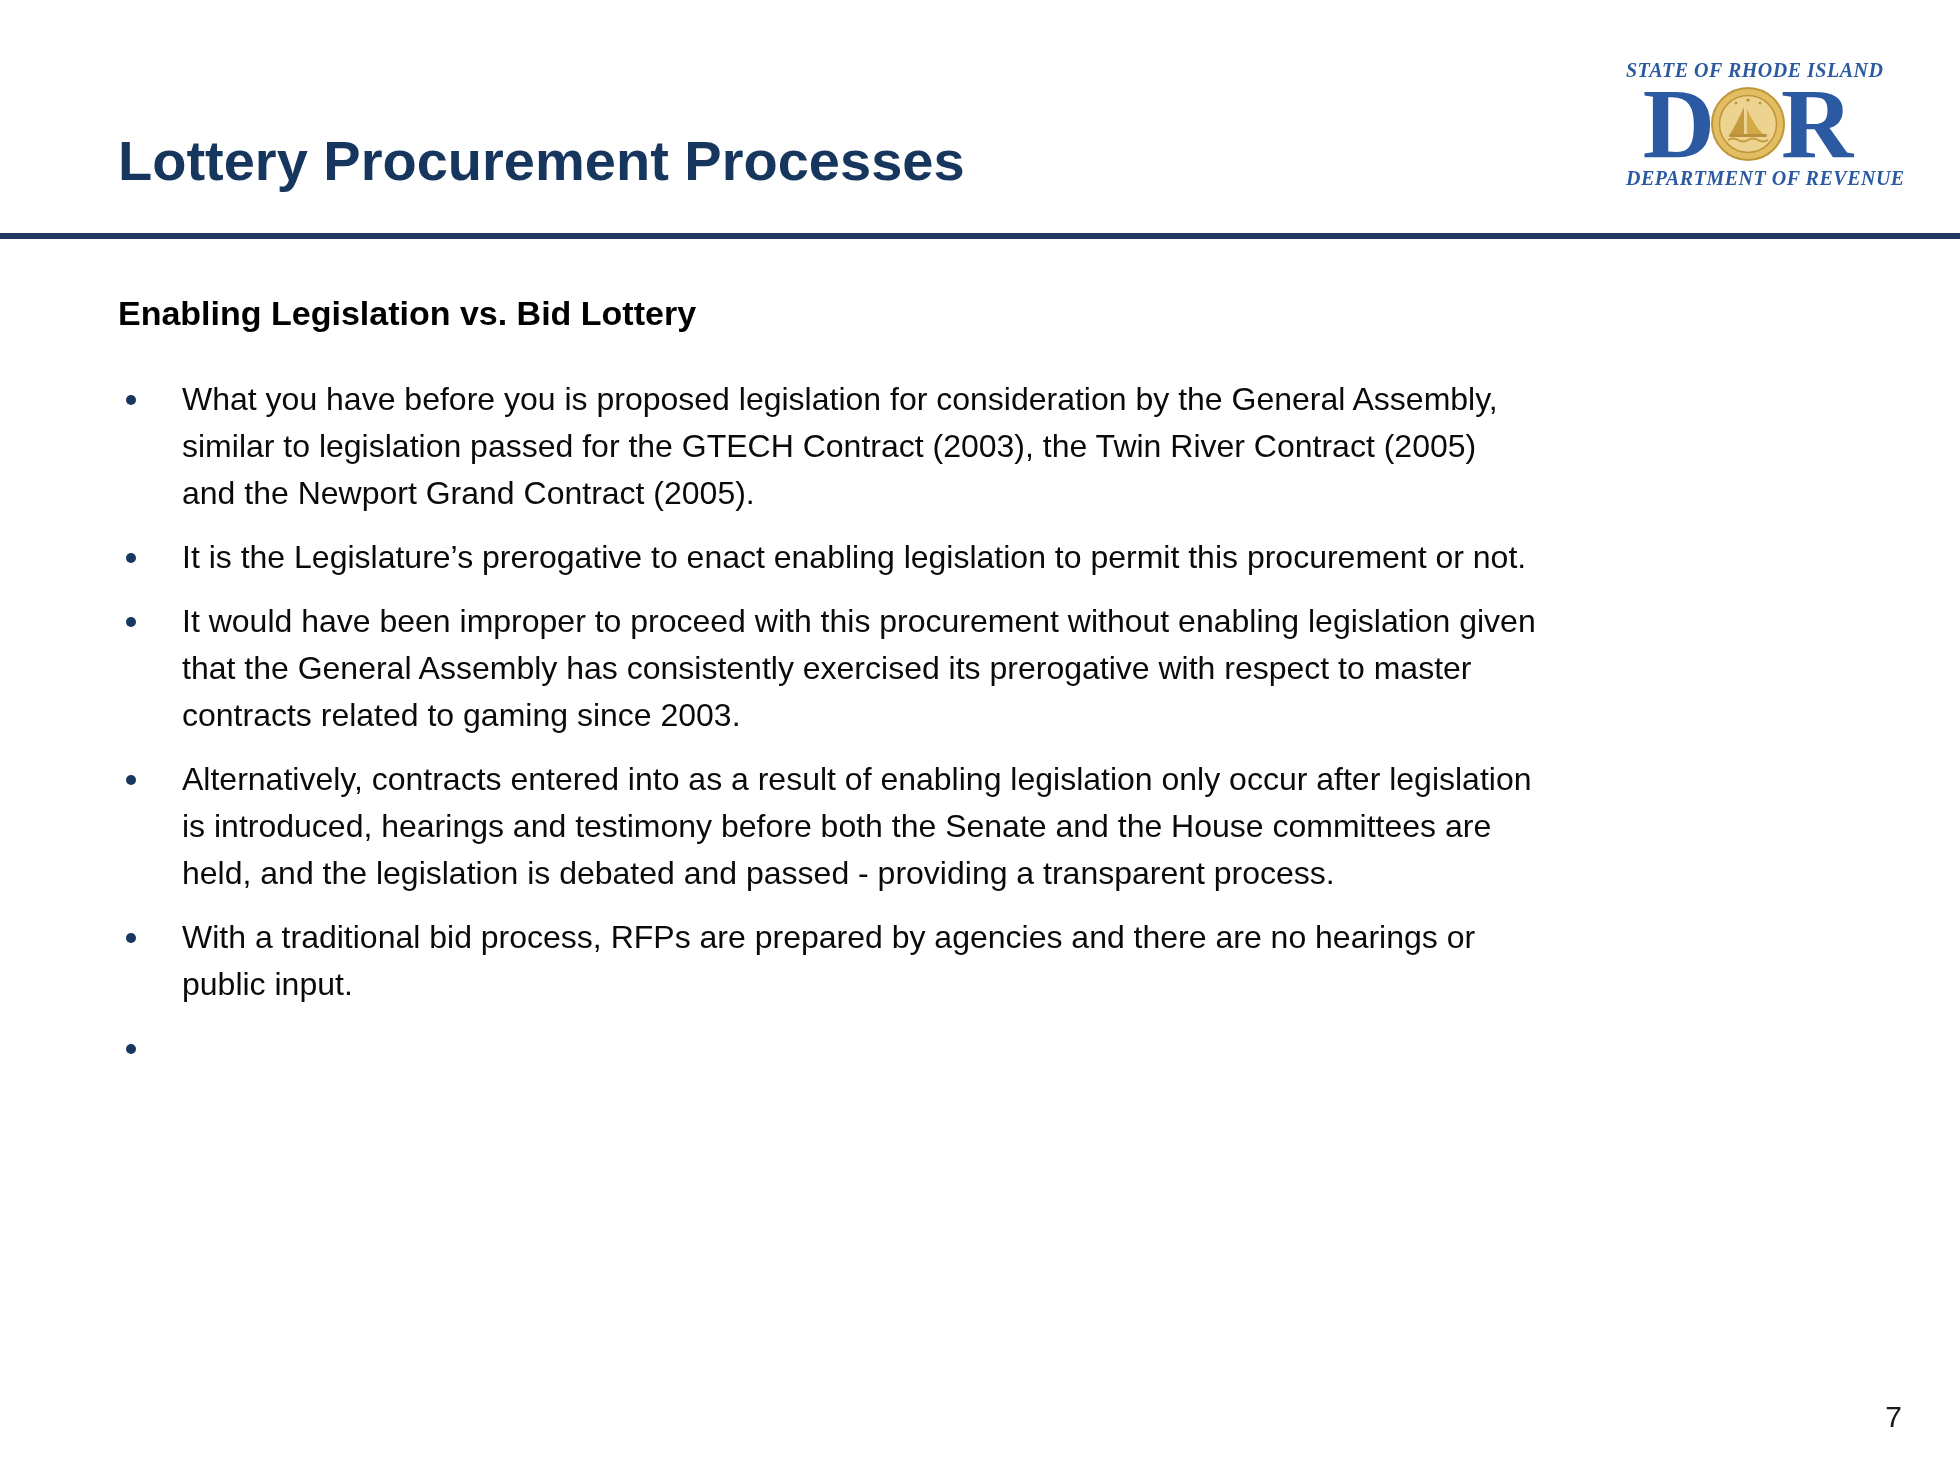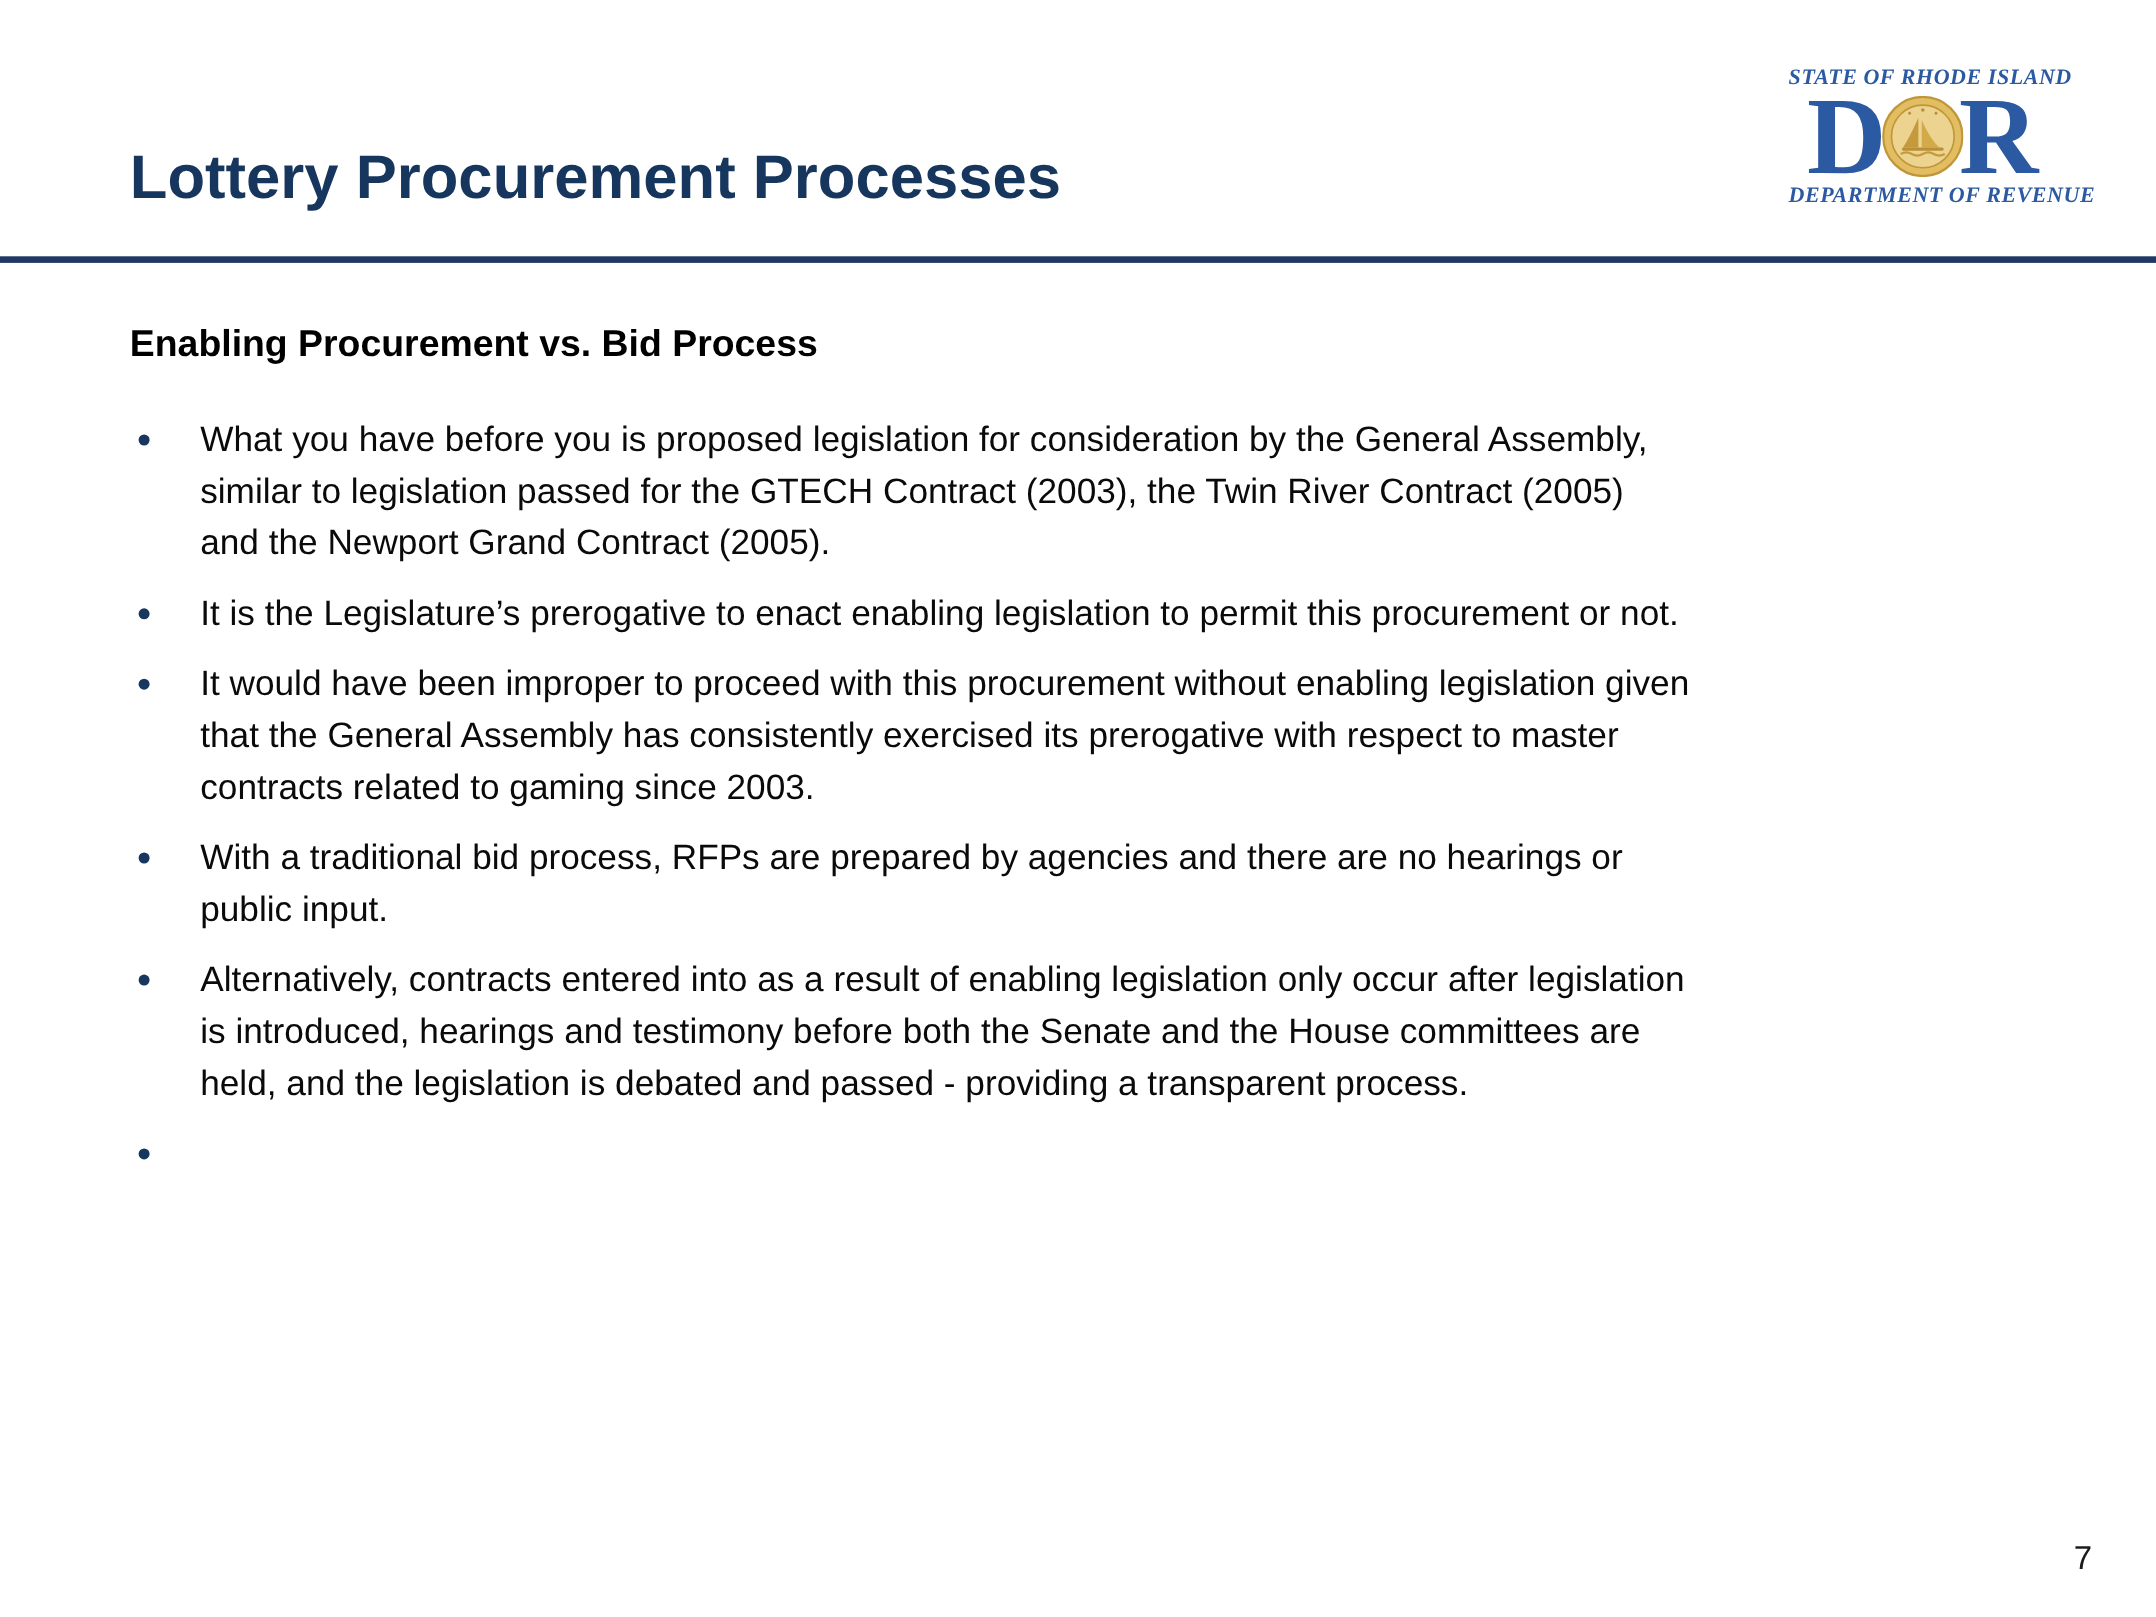--- a/index.html
+++ b/index.html
@@ -88,33 +88,33 @@
           <circle cx="49" cy="16" r="1.3" fill="#b8903a"></circle>
         </svg>
       </span>
       <span class="logo-letter">R</span>
     </div>
     <div class="logo-bottom">DEPARTMENT OF REVENUE</div>
   </div>
 
   <div class="rule"></div>
 
-  <h2 class="subheading">Enabling Procurement vs. Bid Process</h2>
+  <h2 class="subheading">Enabling Legislation vs. Bid Lottery</h2>
 
   <ul class="bullets">
     <li><span class="dot"></span><span class="btext">What you have before you is proposed legislation for consideration by the General Assembly,
 similar to legislation passed for the GTECH Contract (2003), the Twin River Contract (2005)
 and the Newport Grand Contract (2005).</span></li>
     <li><span class="dot"></span><span class="btext">It is the Legislature’s prerogative to enact enabling legislation to permit this procurement or not.</span></li>
     <li><span class="dot"></span><span class="btext">It would have been improper to proceed with this procurement without enabling legislation given
 that the General Assembly has consistently exercised its prerogative with respect to master
 contracts related to gaming since 2003.</span></li>
-    <li><span class="dot"></span><span class="btext">With a traditional bid process, RFPs are prepared by agencies and there are no hearings or
-public input.</span></li>
     <li><span class="dot"></span><span class="btext">Alternatively, contracts entered into as a result of enabling legislation only occur after legislation
 is introduced, hearings and testimony before both the Senate and the House committees are
 held, and the legislation is debated and passed - providing a transparent process.</span></li>
+    <li><span class="dot"></span><span class="btext">With a traditional bid process, RFPs are prepared by agencies and there are no hearings or
+public input.</span></li>
     <li><span class="dot"></span></li>
   </ul>
 
   <div class="pagenum">7</div>
 
 </div>
 
 </body></html>

